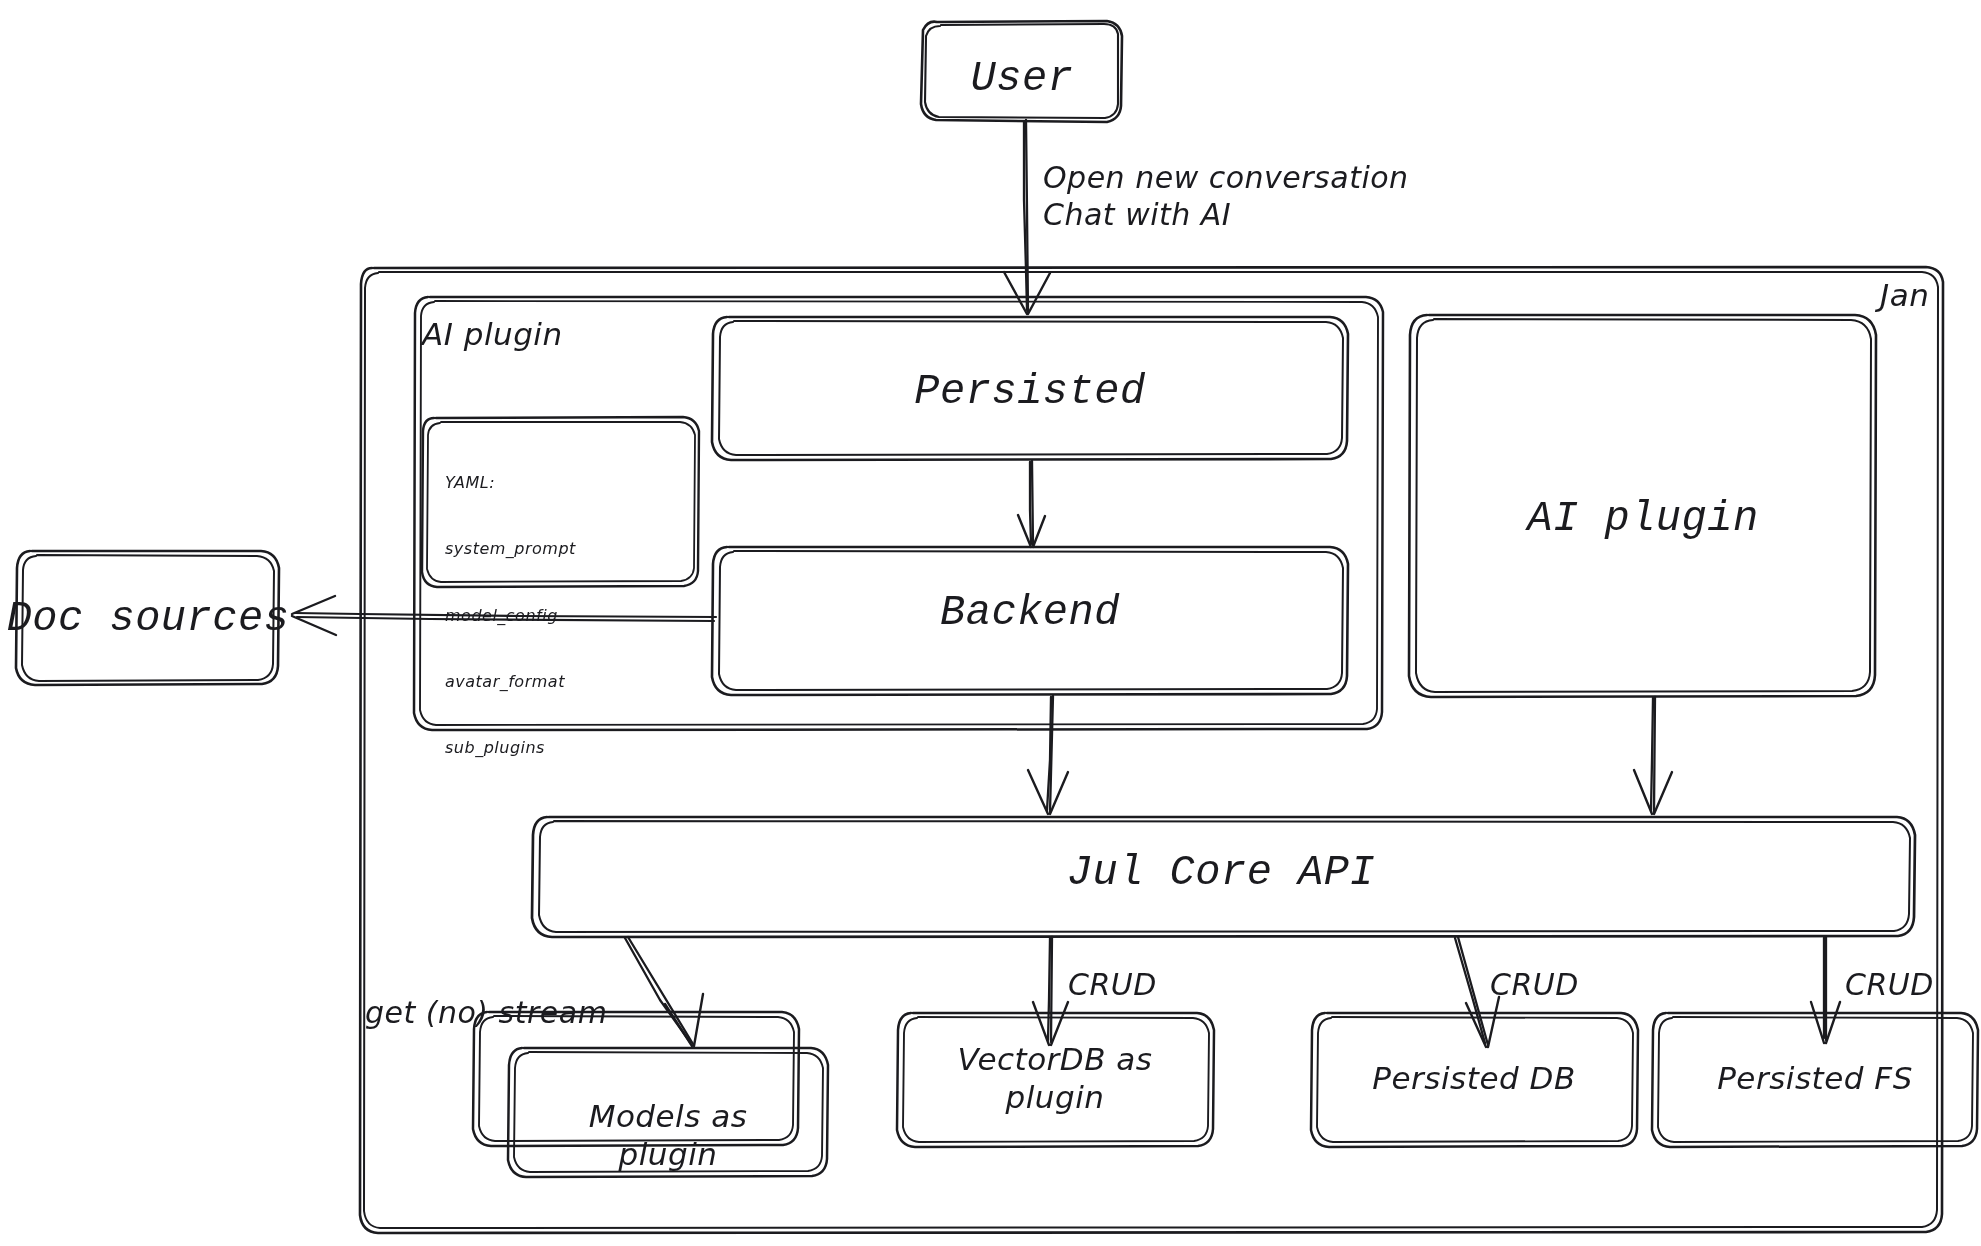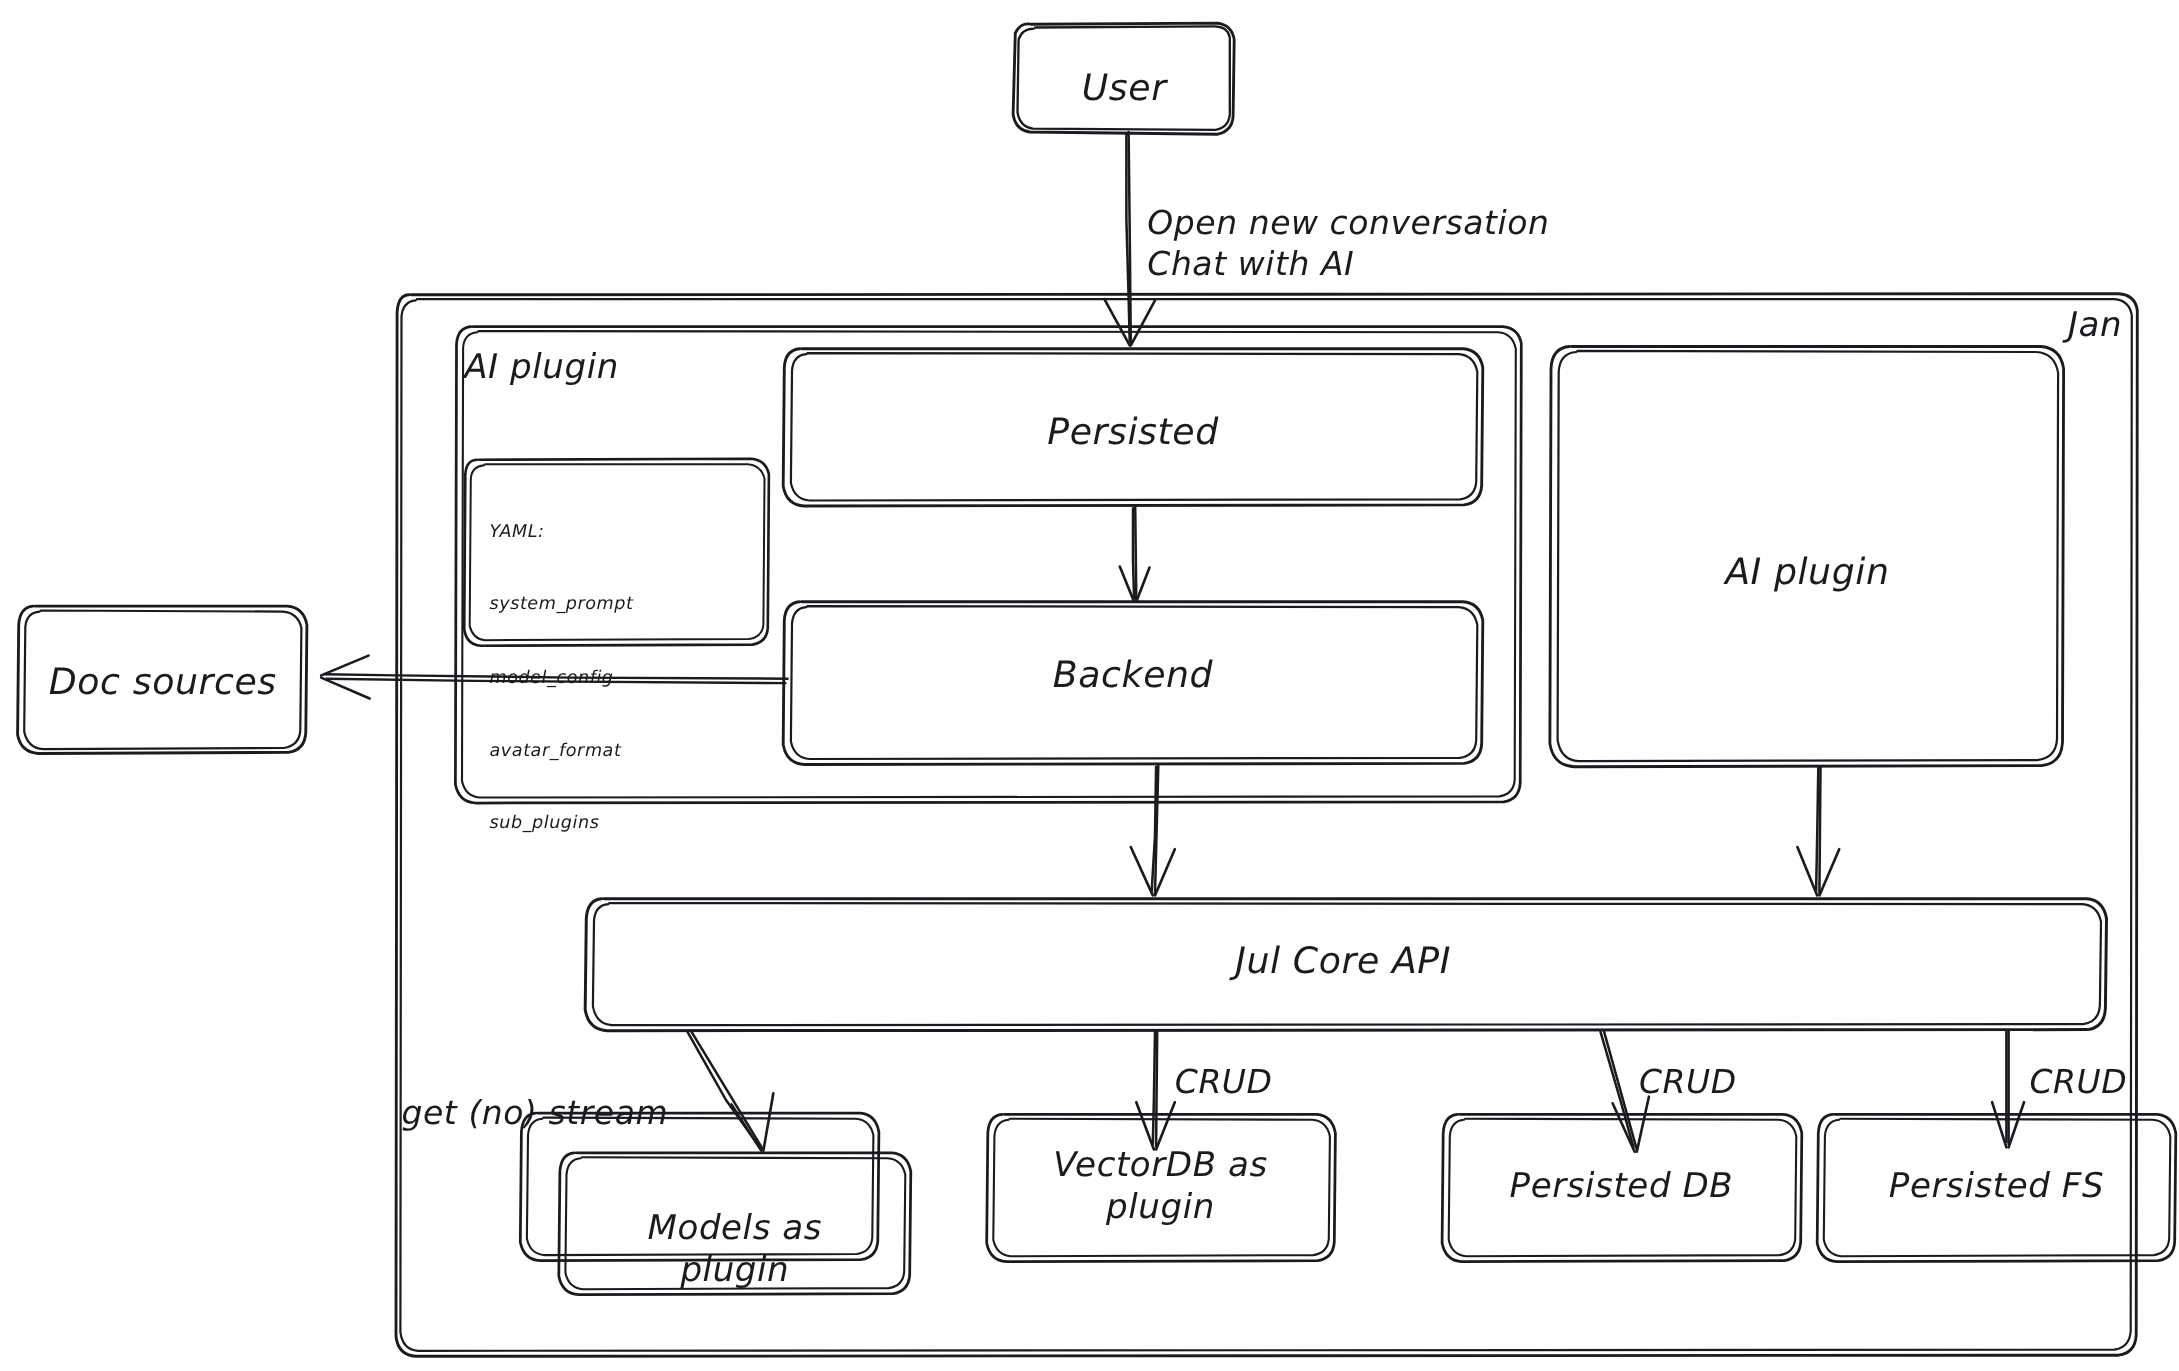--- a/index.html
+++ b/index.html
@@ -43,21 +43,22 @@
     line-height: 1.22;
   }
   .centered {
     text-align: center;
     transform: translate(-50%, -50%);
   }
   .lefttop {
     text-align: left;
   }
   .node-label {
-    font-size: 33px;
+    font-size: 42px;
+    font-family: Liberation Mono, monospace;
   }
   .node-label-sm {
     font-size: 31px;
   }
   .group-label {
     font-size: 31px;
   }
   .edge-label {
     font-size: 30px;
   }
@@ -200,21 +201,21 @@
 
     <g>
       <path stroke-width="2.5" d="M1666 1013 Q1654 1014 1653 1030 L1652 1130 Q1655 1146 1670 1147 L1962 1146 Q1976 1144 1977 1129 L1978 1030 Q1975 1014 1961 1013 L1668 1013"></path>
       <path stroke-width="1.9" d="M1672 1018 Q1660 1019 1659 1033 L1658 1127 Q1661 1141 1674 1142 L1958 1141 Q1971 1139 1972 1126 L1973 1033 Q1970 1019 1957 1018 L1673 1017"></path>
     </g>
 
   </svg>
 
   <div class="txt node-label centered" style="left:1022px; top:80px;">User</div>
 
-  <div class="txt edge-label lefttop" style="left:1043px; top:160px;margin-top:26px;"><span style="white-space:pre-line;">Open new conversation
+  <div class="txt edge-label lefttop" style="left:1043px; top:160px;"><span style="white-space:pre-line;">Open new conversation
 Chat with AI</span></div>
 
   <div class="txt group-label lefttop" style="left:1880px; top:277px;">Jan</div>
 
   <div class="txt group-label lefttop" style="left:422px; top:316px;">AI plugin</div>
 
   <div class="txt yaml-text lefttop" style="left:445px; top:428px;">
     <div>YAML:</div>
     <div>system_prompt</div>
     <div>model_config</div>

